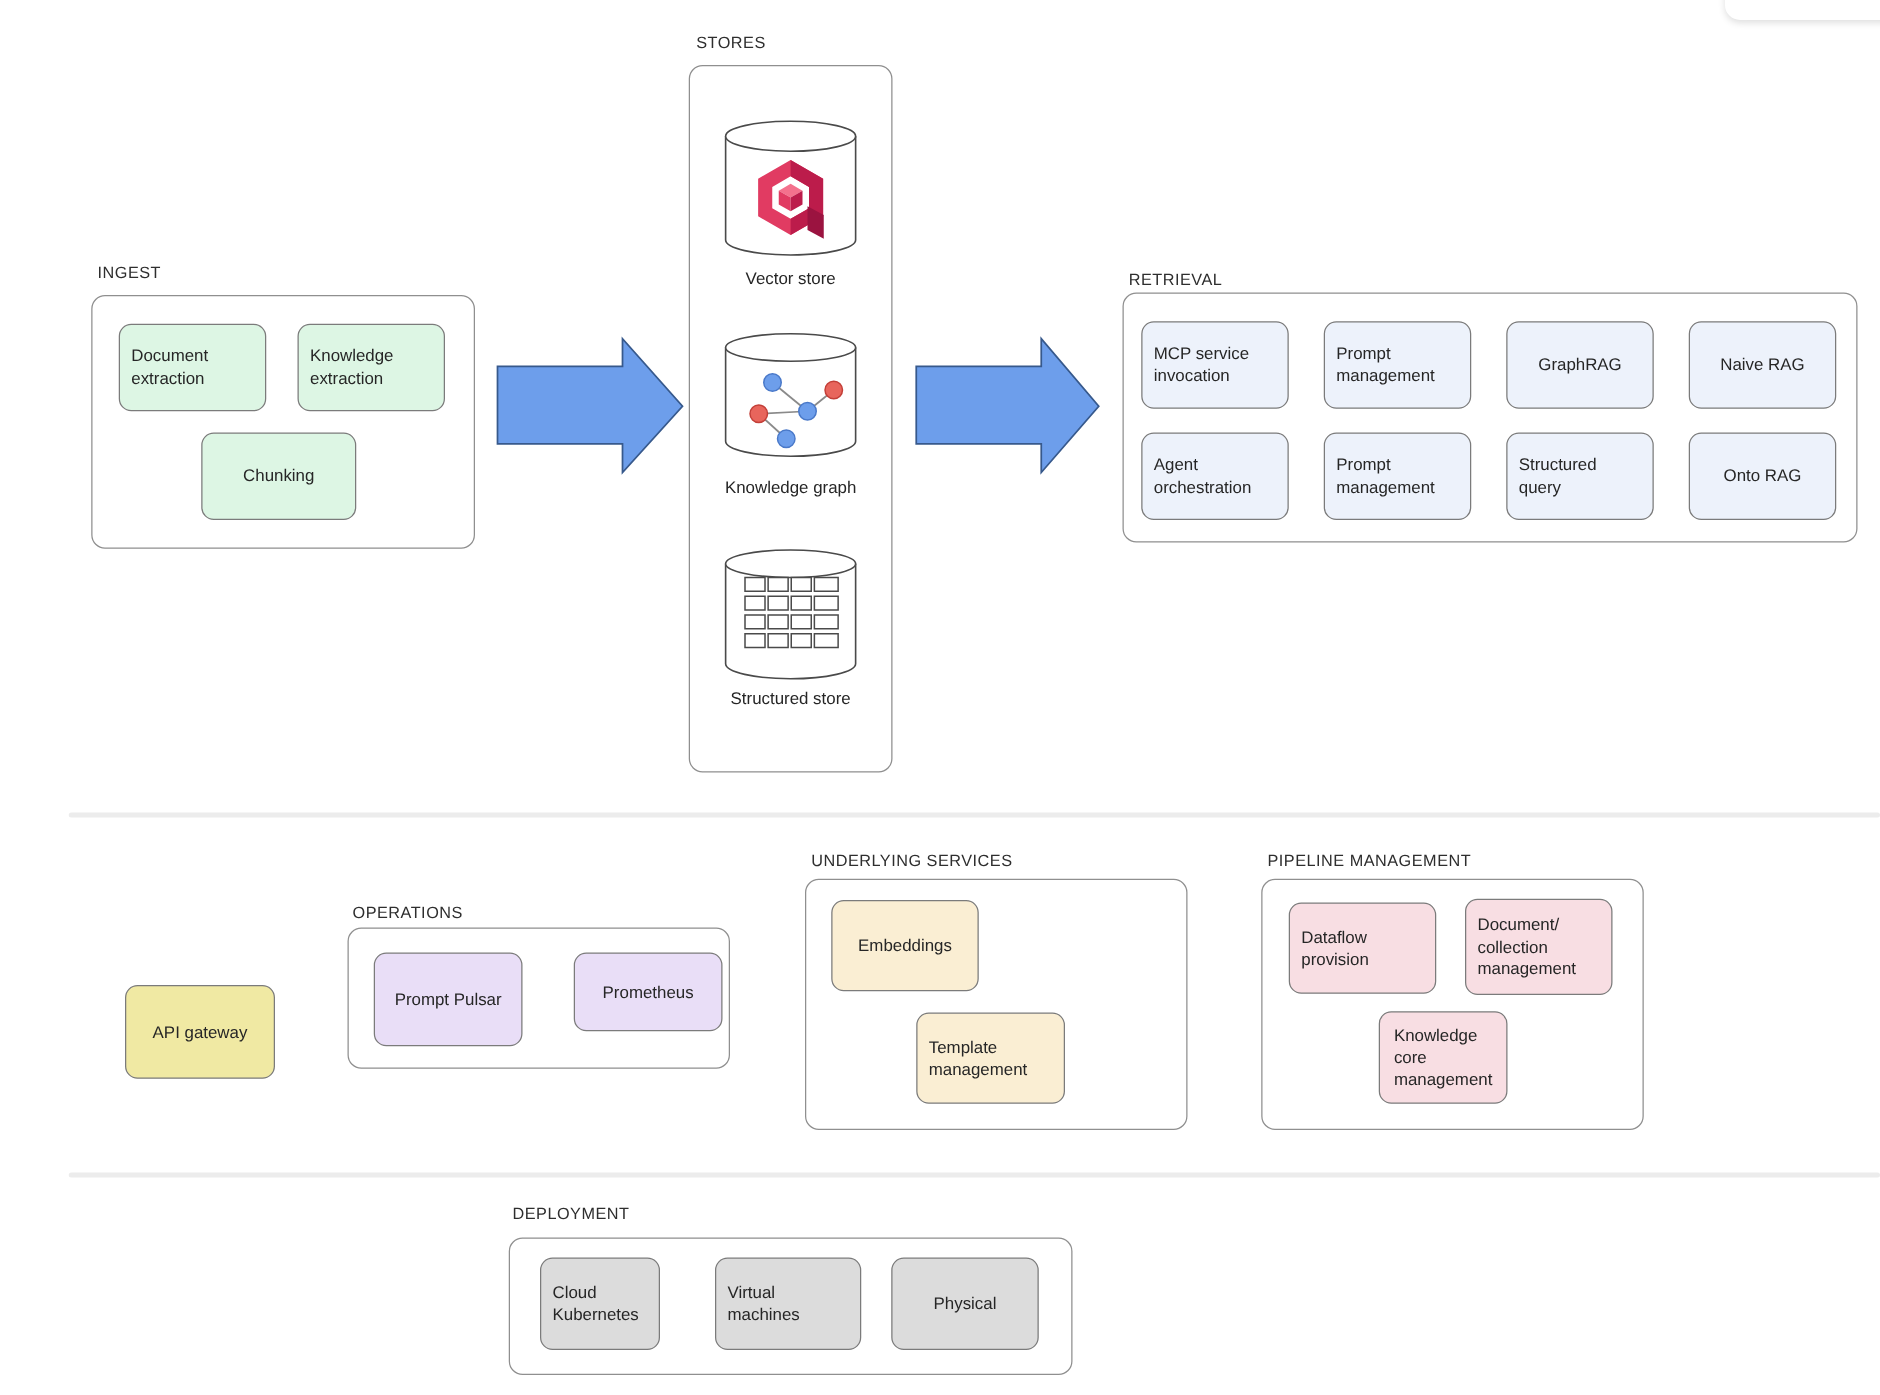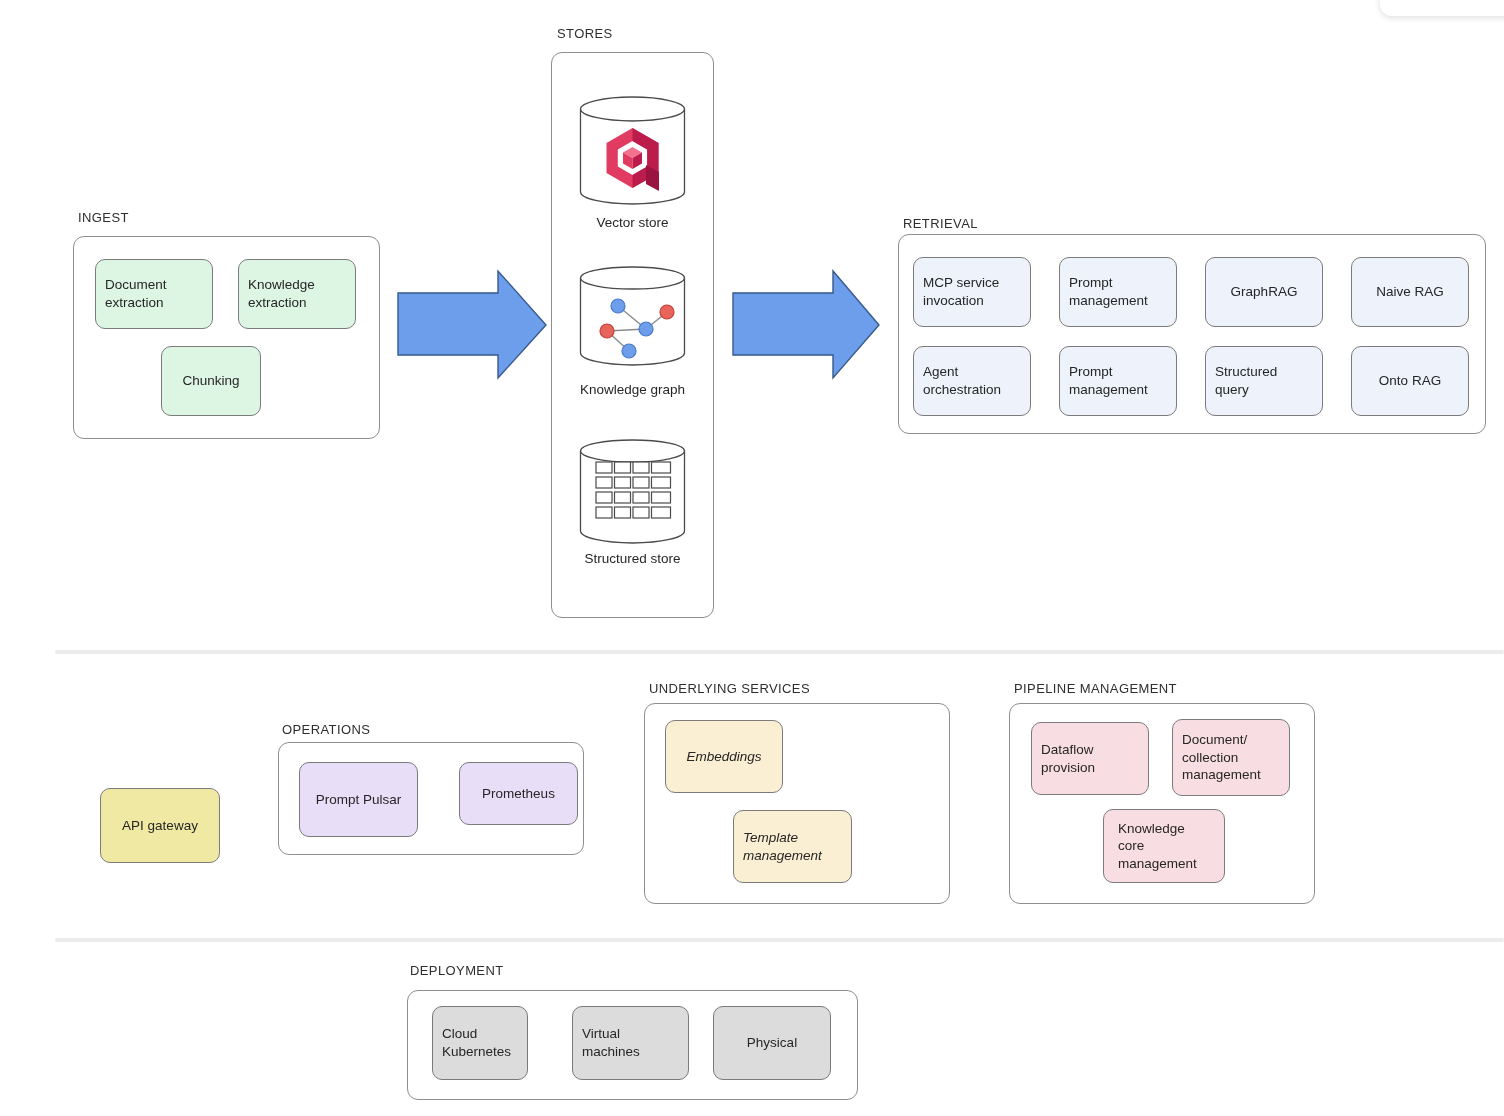--- a/index.html
+++ b/index.html
@@ -8,21 +8,21 @@
 
   .section-label{position:absolute;font-size:13px;color:#2e2e2e;letter-spacing:.4px;white-space:nowrap;}
   .frame{position:absolute;border:1px solid #8f8f8f;border-radius:11px;background:#ffffff;box-sizing:border-box;}
   .node{position:absolute;display:flex;align-items:center;justify-content:center;text-align:left;
         border:1px solid #7b7b7b;border-radius:10px;font-size:13.5px;line-height:1.3;color:#262626;
         padding:4px 9px;box-sizing:border-box;}
   .green {background:var(--ingest-fill,#ddf6e4);}
   .blue  {background:var(--retrieval-fill,#edf2fb);}
   .yellow{background:var(--gateway-fill,#f0e9a3);margin-top:28px;}
   .purple{background:var(--operations-fill,#e9def7);}
-  .cream {background:var(--services-fill,#faeed3);font-style:italic;}
+  .cream {background:var(--services-fill,#faeed3);}
   .pink  {background:var(--pipeline-fill,#f8dee3);}
   .gray  {background:var(--deployment-fill,#dcdcdc);}
 
   .store-caption{position:absolute;left:551px;width:163px;text-align:center;font-size:13.5px;line-height:1.35;color:#262626;}
   .divider{position:absolute;left:55px;width:1449px;height:4px;background:#ececec;border-radius:2px;}
   .arrow-svg{position:absolute;}
   .cyl-svg{position:absolute;}
   .corner-card{position:absolute;left:1380px;top:-44px;width:170px;height:60px;background:#fff;
                border-bottom-left-radius:12px;box-shadow:0 2px 6px rgba(0,0,0,.13);}
 </style>
@@ -30,21 +30,21 @@
 <body>
 
 <div class="canvas">
 
   <div class="corner-card"></div>
 
   <div class="section-label" style="left:78px;top:210px">INGEST</div>
   <div class="frame" style="left:73px;top:236px;width:307px;height:203px"></div>
   <div class="node green" style="left:95px;top:259px;width:118px;height:70px">Document extraction</div>
   <div class="node green" style="left:238px;top:259px;width:118px;height:70px">Knowledge extraction</div>
-  <div class="node green" style="left:161px;top:346px;width:100px;height:70px">Chunking</div>
+  <div class="node green" style="left:161px;top:346px;width:124px;height:70px">Chunking</div>
 
   <svg class="arrow-svg" style="left:396px;top:268px" width="152" height="114" viewBox="0 0 152 114">
     <polygon points="2,25 102,25 102,3 150,57 102,110 102,87 2,87" style="fill:var(--arrow-fill,#6d9eeb);stroke:var(--arrow-stroke,#37598c);stroke-width:1.4"></polygon>
   </svg>
   <svg class="arrow-svg" style="left:731px;top:268px" width="150" height="114" viewBox="0 0 150 114">
     <polygon points="2,25 102,25 102,3 148,57 102,110 102,87 2,87" style="fill:var(--arrow-fill,#6d9eeb);stroke:var(--arrow-stroke,#37598c);stroke-width:1.4"></polygon>
   </svg>
 
   <div class="section-label" style="left:557px;top:26px">STORES</div>
   <div class="frame" style="left:551px;top:52px;width:163px;height:566px"></div>
@@ -128,21 +128,21 @@
 
   <div class="section-label" style="left:649px;top:681px">UNDERLYING SERVICES</div>
   <div class="frame" style="left:644px;top:703px;width:306px;height:201px"></div>
   <div class="node cream" style="left:665px;top:720px;width:118px;height:73px">Embeddings</div>
   <div class="node cream" style="left:733px;top:810px;width:119px;height:73px">Template management</div>
 
   <div class="section-label" style="left:1014px;top:681px">PIPELINE MANAGEMENT</div>
   <div class="frame" style="left:1009px;top:703px;width:306px;height:201px"></div>
   <div class="node pink" style="left:1031px;top:722px;width:118px;height:73px">Dataflow provision</div>
   <div class="node pink" style="left:1172px;top:719px;width:118px;height:77px">Document/ collection management</div>
-  <div class="node pink" style="left:1103px;top:809px;width:122px;height:74px;padding:20px 14px">Knowledge core management</div>
+  <div class="node pink" style="left:1103px;top:809px;width:103px;height:74px;padding:20px 14px">Knowledge core management</div>
 
   <div class="section-label" style="left:410px;top:963px">DEPLOYMENT</div>
   <div class="frame" style="left:407px;top:990px;width:451px;height:110px"></div>
   <div class="node gray" style="left:432px;top:1006px;width:96px;height:74px">Cloud Kubernetes</div>
   <div class="node gray" style="left:572px;top:1006px;width:117px;height:74px">Virtual machines</div>
   <div class="node gray" style="left:713px;top:1006px;width:118px;height:74px">Physical</div>
 
 </div>
 
 </body></html>

